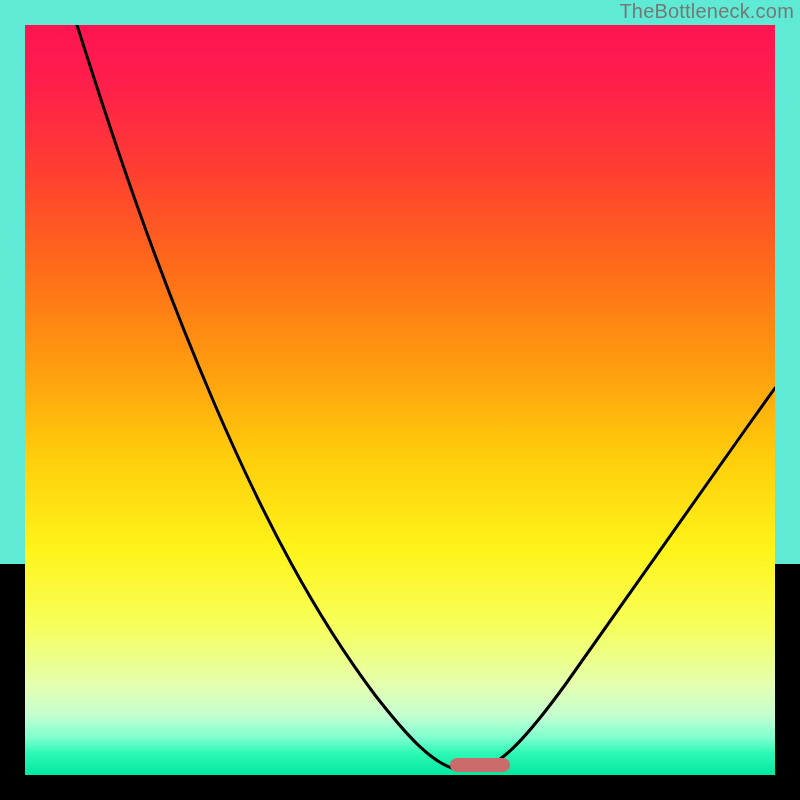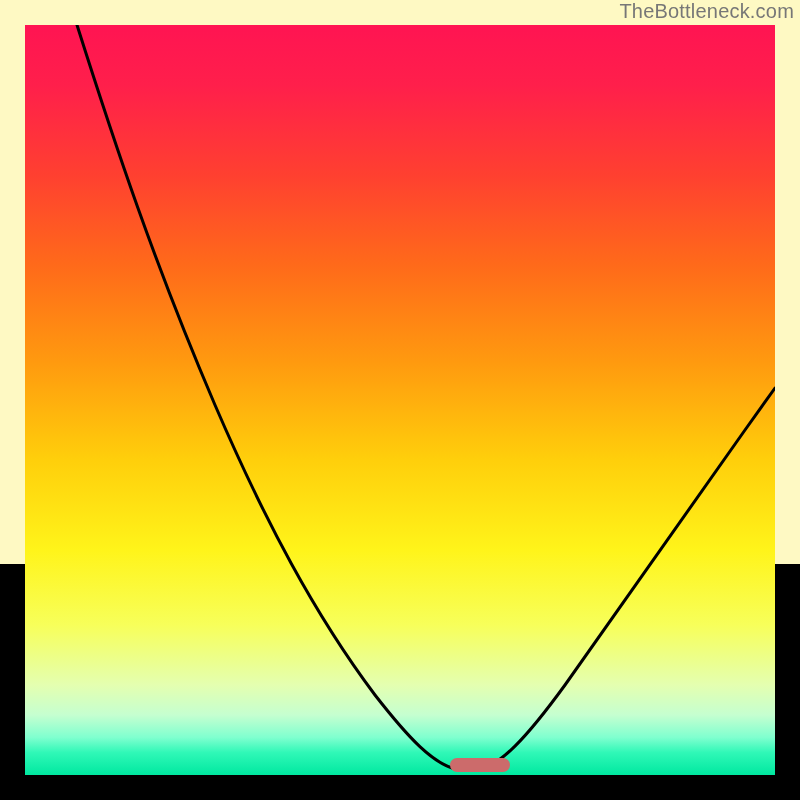--- a/index.html
+++ b/index.html
@@ -9,21 +9,21 @@
     height: 800px;
     background: #000;
     overflow: hidden;
   }
   .frame {
     position: absolute;
     left: 0;
     top: 0;
     width: 800px;
     height: 564px;
-    background: #fef9c3;
+    background: #5eead4;
   }
   .plot {
     position: absolute;
     left: 25px;
     top: 25px;
     width: 750px;
     height: 750px;
     background: linear-gradient(
       to bottom,
       #ff1452 0%,

